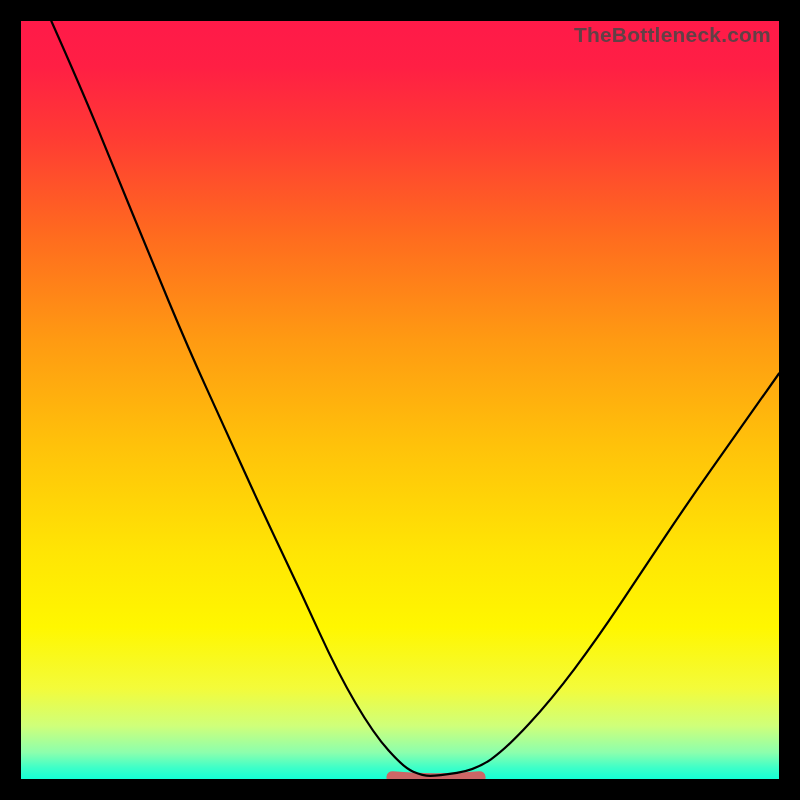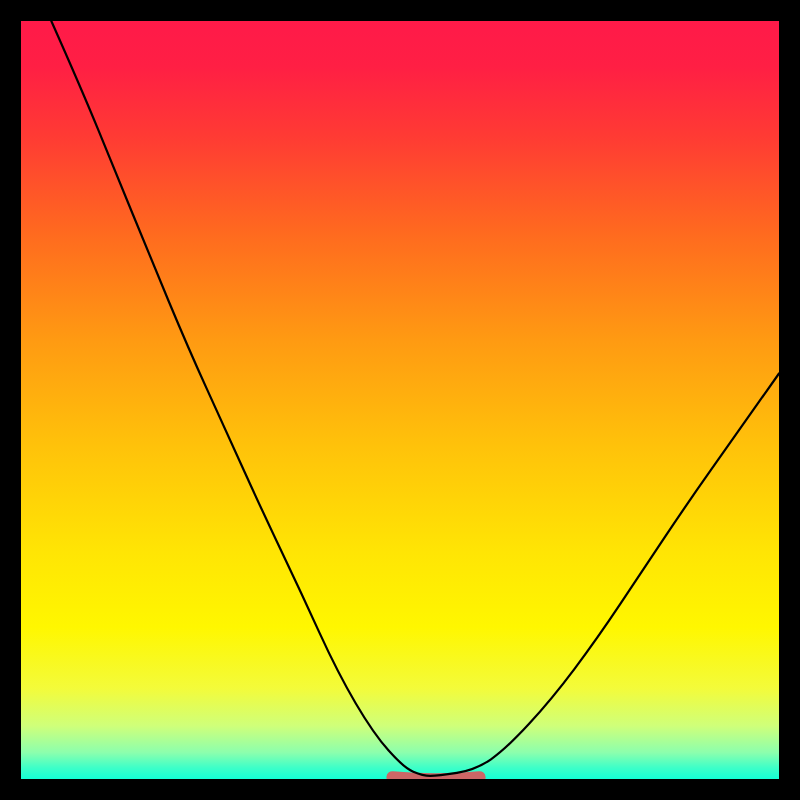--- a/index.html
+++ b/index.html
@@ -80,14 +80,15 @@
     </svg>
 
     <svg class="baseline-svg" viewBox="0 0 758 758" preserveAspectRatio="none">
       <path id="baseline-path" d="M 371.42 756.21 Q 415.00 760.21 458.59 756.21" fill="none" stroke="#cc6666" stroke-width="12" stroke-linecap="round" stroke-linejoin="round"></path>
     </svg>
 
     <svg class="curve-svg" viewBox="0 0 758 758" preserveAspectRatio="none">
       <path id="curve-path" d="M 30.32 0.00 Q 60.64 68.22 77.69 109.91 Q 94.75 151.60 111.81 193.29 Q 128.86 234.98 147.81 280.46 Q 166.76 325.94 185.71 367.63 Q 204.66 409.32 223.61 451.01 Q 242.56 492.70 261.51 532.50 Q 280.46 572.29 298.65 612.09 Q 316.84 651.88 334.66 682.20 Q 352.47 712.52 367.63 729.58 Q 382.79 746.63 392.26 750.80 Q 401.74 754.97 409.32 754.97 Q 416.90 754.97 435.85 751.94 Q 454.80 748.90 469.96 738.29 Q 485.12 727.68 507.86 703.04 Q 530.60 678.41 553.34 648.09 Q 576.08 617.77 598.82 583.66 Q 621.56 549.55 644.30 515.44 Q 667.04 481.33 689.78 449.12 Q 712.52 416.90 735.26 384.68 L 758.00 352.47" fill="none" stroke="#000000" stroke-width="2.2" stroke-linecap="round" stroke-linejoin="round"></path>
     </svg>
 
+    <div class="watermark">TheBottleneck.com</div>
   </div>
 </div>
 
 </body></html>

